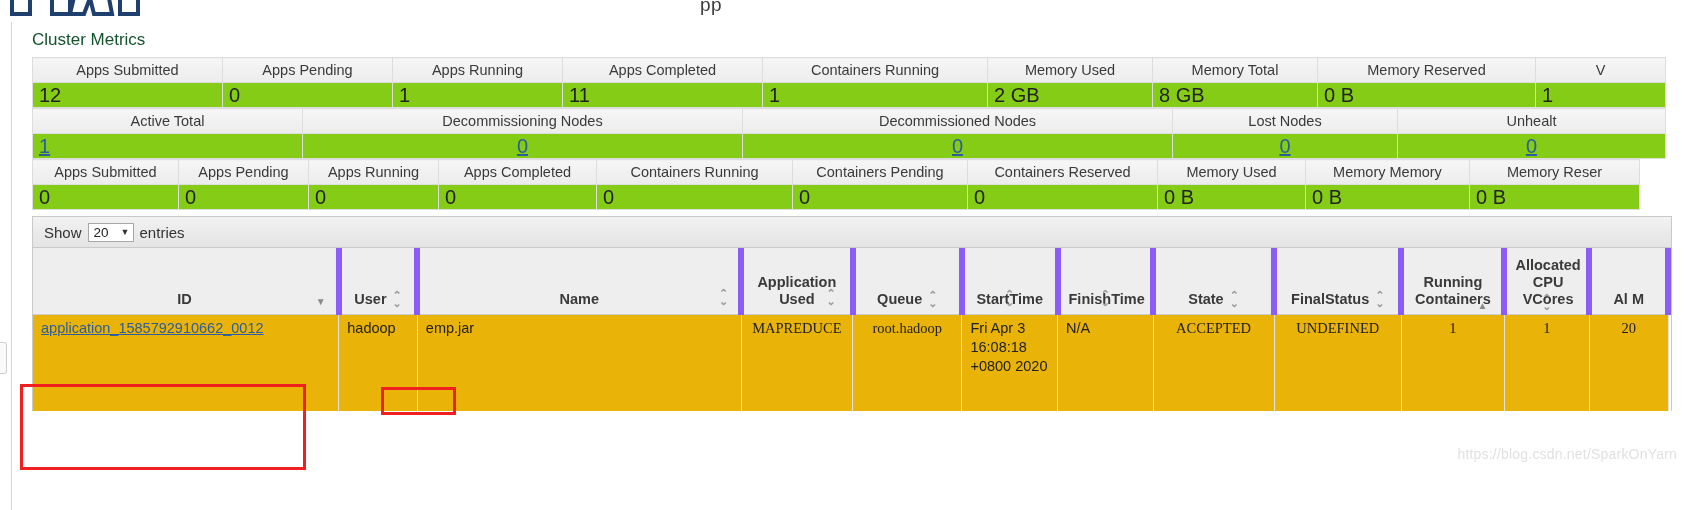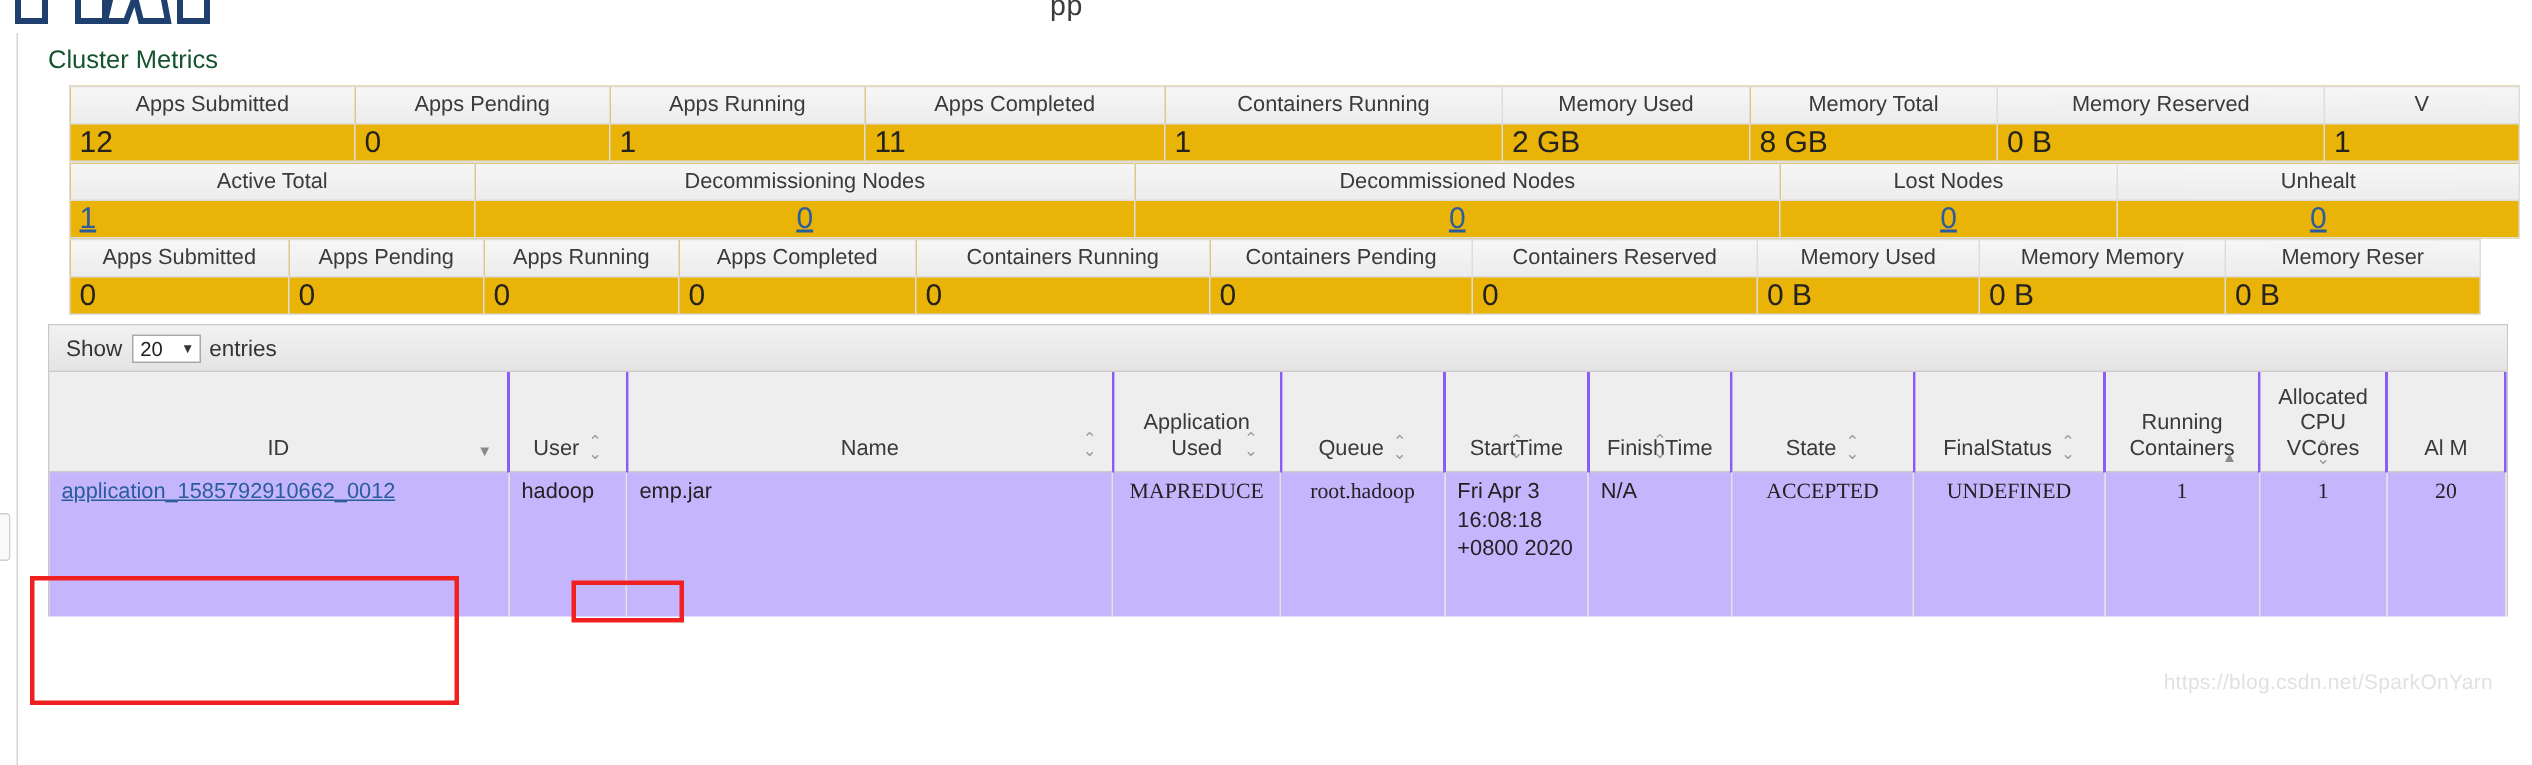--- a/index.html
+++ b/index.html
@@ -80,24 +80,24 @@
     color: #14532d;
     padding: 8px 0 7px 19px;
     line-height: 20px;
     white-space: nowrap;
   }
 
   
   table.metrics {
     border-collapse: collapse;
     table-layout: fixed;
-    margin-left: 33px;
+    margin-left: 19px;
     font-size: 14px;
     color: #333;
-    background: #eab308;
+    background: #84cc16;
   }
   table.metrics th {
     background: linear-gradient(to bottom, #f6f6f6 0%, #ececec 100%);
     border: 1px solid #dddddd;
     font-weight: normal;
     color: #3a3a3a;
     font-size: 14.5px;
     height: 24px;
     padding: 0 6px;
     text-align: center;
@@ -162,23 +162,23 @@
   }
 
   table.apps {
     border-collapse: collapse;
     table-layout: fixed;
     width: 100%;
     font-size: 14.5px;
   }
   table.apps thead th {
     background: #eeeeee;
-    border-right: 2px solid #8b5cf6;
+    border-right: 6px solid #8b5cf6;
     border-bottom: 1px solid #cccccc;
-    font-weight: normal;
+    font-weight: bold;
     color: #3a3a3a;
     vertical-align: bottom;
     padding: 6px 8px 6px 8px;
     height: 66px;
     box-sizing: border-box;
     position: relative;
     text-align: center;
     line-height: 17px;
   }
   table.apps thead th .hd {
@@ -199,21 +199,21 @@
   table.apps thead th .sorter.desc { font-size: 10px; color: #8a8a8a; }
   table.apps thead th .sorter.asc  { font-size: 10px; color: #8a8a8a; }
   table.apps thead th.stacked .hd { flex-direction: column; align-items: center; gap: 1px;}
 
   table.apps tbody td {
     border-right: 1px solid #e2e2e2;
     padding: 4px 8px;
     color: #222;
     vertical-align: top;
     line-height: 19px;
-    background: #c4b5fd;
+    background: #eab308;
     height: 88px;
   }
   td.center { text-align: center; font-family: Liberation Serif, serif; }
   td.left { text-align: left; }
 
   .app-link {
     color: #2b5d9d;
     text-decoration: underline;
     cursor: pointer;
   }
@@ -224,21 +224,21 @@
     border: 3px solid #f02020;
     box-sizing: border-box;
     pointer-events: none;
     z-index: 40;
   }
   #hl-id   { left: 20px;  top: 384px; width: 286px; height: 86px; }
   #hl-name { left: 381px; top: 387px; width: 75px;  height: 28px; }
 
   .watermark {
     position: absolute;
-    right: 26px;
+    right: 11px;
     bottom: 48px;
     font-size: 14px;
     color: #e1e1e1;
     letter-spacing: .2px;
     white-space: nowrap;
     z-index: 5;
   }
   .bottom-edge {
     position: absolute;
     left: 19px;

